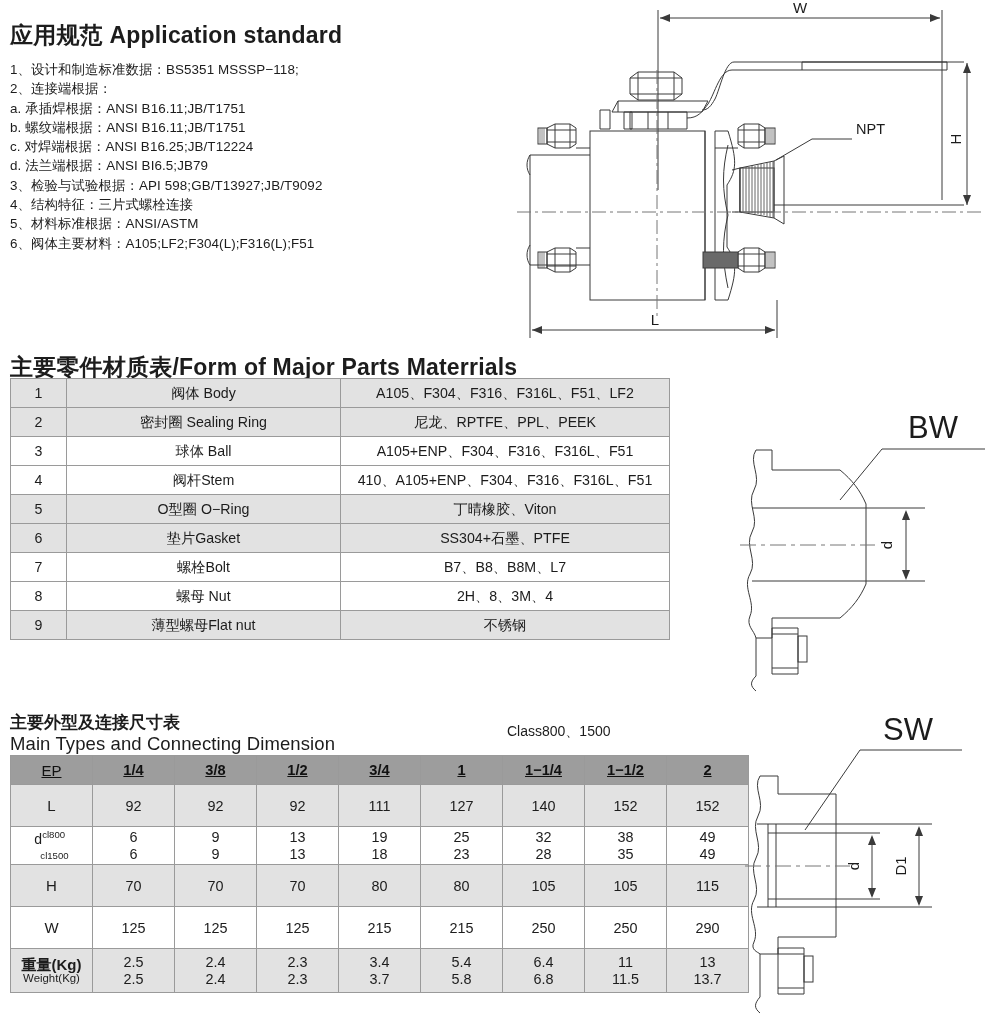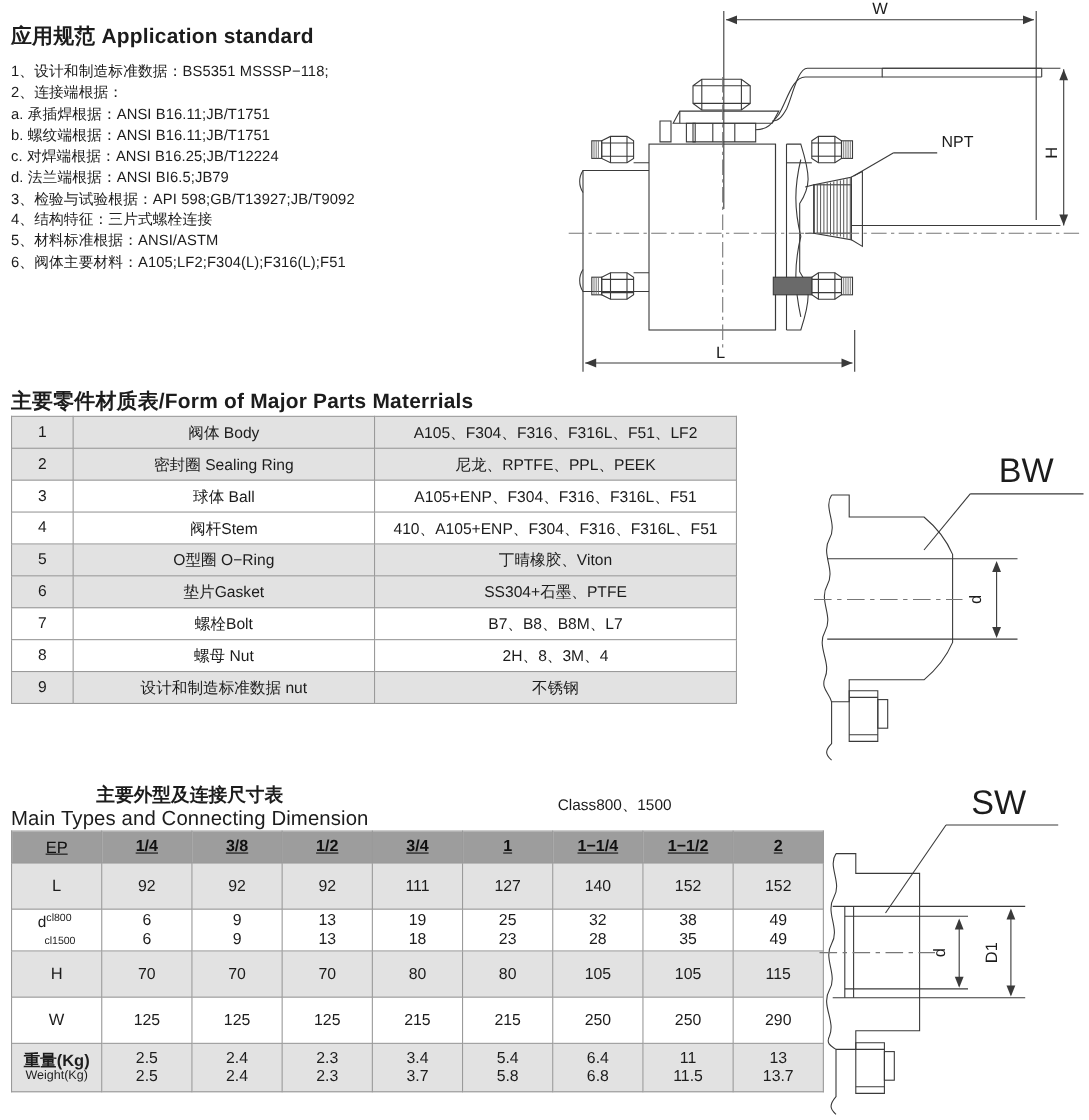--- a/index.html
+++ b/index.html
@@ -14,37 +14,37 @@
     color: #1c1c1c;
     overflow: hidden;
   }
 
   
   .abs { position: absolute; }
 
   
   #app-standard { left: 10px; top: 20px; width: 500px; }
   .sect-title {
-    font-size: 19px;
+    font-size: 23px;
     font-weight: bold;
     letter-spacing: 0.2px;
     margin: 0 0 9px 0;
     white-space: nowrap;
   }
   .std-list { list-style: none; margin: 0; padding: 0; }
   .std-list li {
     font-size: 13.4px;
     line-height: 19.3px;
     white-space: nowrap;
     letter-spacing: 0.1px;
   }
 
   
   #parts-heading { left: 10px; top: 352px; }
-  #dims-heading  { left: 10px; top: 712px; text-align: center; }
+  #dims-heading  { left: 10px; top: 712px; }
   .dims-heading-cn { font-size: 17px; font-weight: bold; line-height: 21px; margin: 0; }
   .dims-heading-en { font-size: 18.5px; font-weight: normal; line-height: 22px; margin: 0; letter-spacing:.1px;}
   #class-label {
     left: 507px; top: 723px;
     font-size: 14px;
     white-space: nowrap;
   }
 
   
   table.grid {
@@ -317,21 +317,21 @@
       <td class="plain c-name">螺栓Bolt</td>
       <td class="plain">B7、B8、B8M、L7</td>
     </tr>
     <tr>
       <td class="plain c-no">8</td>
       <td class="plain c-name">螺母 Nut</td>
       <td class="plain">2H、8、3M、4</td>
     </tr>
     <tr>
       <td class="shade c-no">9</td>
-      <td class="shade c-name">设计和制造标准数据 nut</td>
+      <td class="shade c-name">薄型螺母Flat nut</td>
       <td class="shade">不锈钢</td>
     </tr>
   </tbody>
 </table>
 
 <div class="dwg" id="bw-drawing" style="left:700px; top:398px;">
 <svg width="290" height="295" viewBox="0 0 290 295" fill="none" stroke="#3a3a3a" stroke-width="1">
   <text x="208" y="40" font-family="Liberation Sans, sans-serif" font-size="31" fill="#1c1c1c" stroke="none">BW</text>
   <line x1="182" y1="51" x2="285" y2="51"></line>
   <line x1="182" y1="51" x2="140" y2="102"></line>

